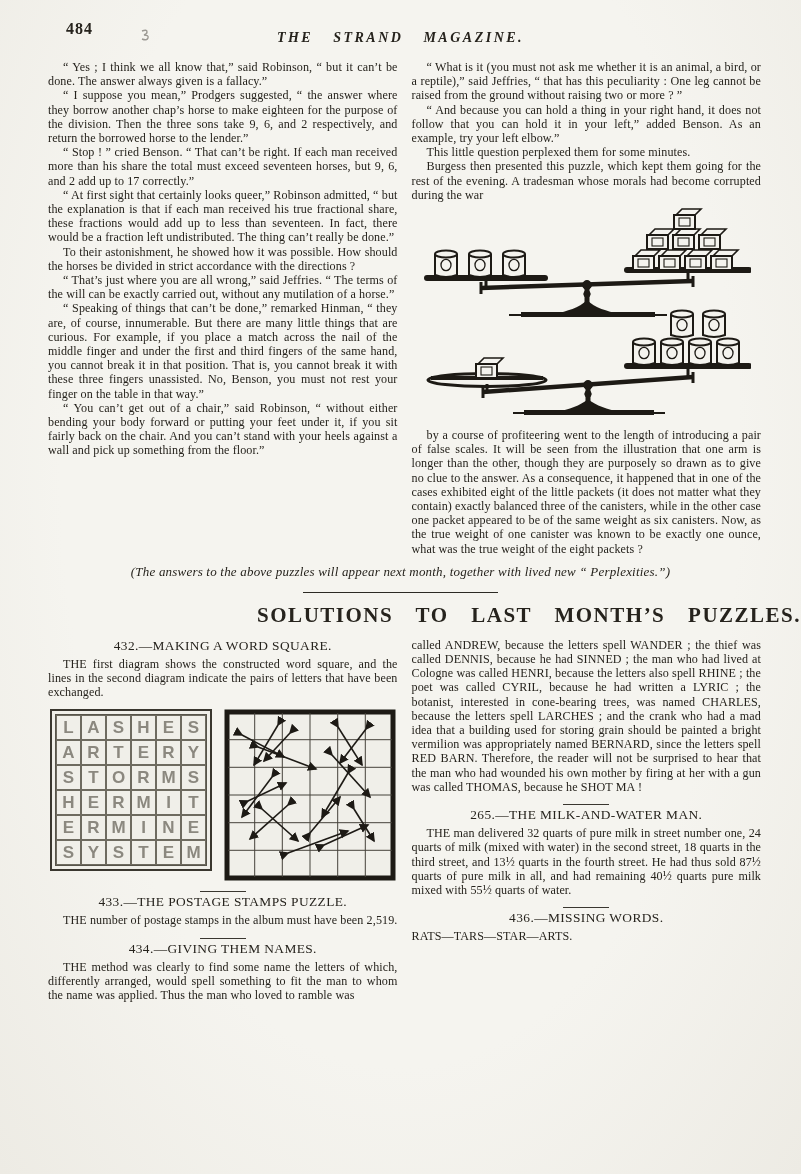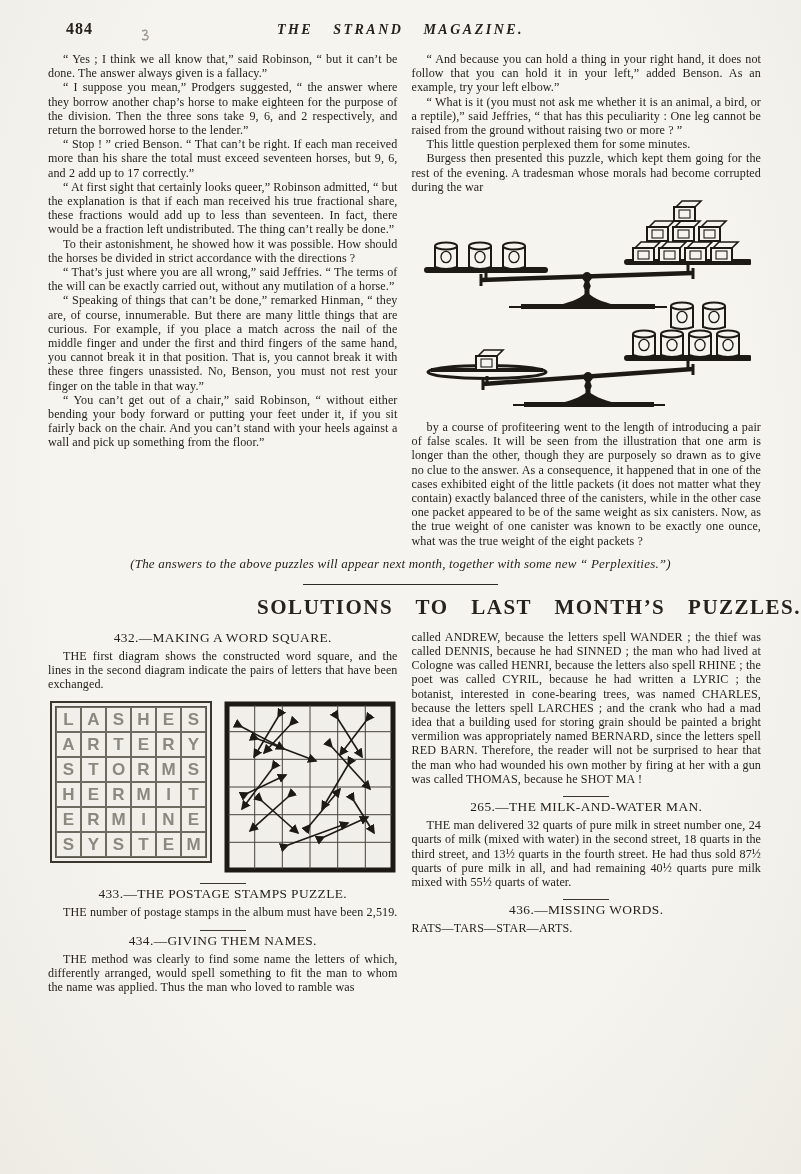--- a/index.html
+++ b/index.html
@@ -4,21 +4,21 @@
 <style>
   html,body { margin:0; padding:0; }
   body { width:801px; height:1174px; background:#e8e6e0; }
   .page {
     width:801px; height:1174px; overflow:hidden; position:relative;
     background: radial-gradient(ellipse at 50% 40%, #f5f4ef 60%, #edebe4 100%);
     color:#26231d;
     font-family:"Liberation Serif", serif;
   }
   
-  .hdr { position:relative; height:30px; padding-top:12px; }
+  .hdr { position:relative; height:30px; padding-top:20px; }
   .page-num { position:absolute; left:66px; top:20px; font-size:16px; font-weight:bold; letter-spacing:1px; }
   .ink-mark { position:absolute; left:138px; top:28px; opacity:.55; }
   .mag-title {
     margin:10px; text-align:center; font-size:14px; font-style:italic; font-weight:bold;
     letter-spacing:2.5px; word-spacing:14px;
   }
   
   .cols { display:flex; gap:14px; padding:10px 40px 0 48px; }
   .col { flex:1 1 0; min-width:0; }
   p.body {
@@ -69,22 +69,22 @@
       <p class="body">“ Yes ; I think we all know that,” said Robinson, “ but it can’t be done.  The answer always given is a fallacy.”</p>
       <p class="body">“ I suppose you mean,” Prodgers suggested, “ the answer where they borrow another chap’s horse to make eighteen for the purpose of the division.  Then the three sons take 9, 6, and 2 respectively, and return the borrowed horse to the lender.”</p>
       <p class="body">“ Stop ! ” cried Benson.  “ That can’t be right.  If each man received more than his share the total must exceed seventeen horses, but 9, 6, and 2 add up to 17 correctly.”</p>
       <p class="body">“ At first sight that certainly looks queer,” Robinson admitted, “ but the explanation is that if each man received his true fractional share, these fractions would add up to less than seventeen.  In fact, there would be a fraction left undistributed.  The thing can’t really be done.”</p>
       <p class="body">To their astonishment, he showed how it was possible.  How should the horses be divided in strict accordance with the directions ?</p>
       <p class="body">“ That’s just where you are all wrong,” said Jeffries.  “ The terms of the will can be exactly carried out, without any mutilation of a horse.”</p>
       <p class="body">“ Speaking of things that can’t be done,” remarked Hinman, “ they are, of course, innumerable.  But there are many little things that are curious.  For example, if you place a match across the nail of the middle finger and under the first and third fingers of the same hand, you cannot break it in that position.  That is, you cannot break it with these three fingers unassisted.  No, Benson, you must not rest your finger on the table in that way.”</p>
       <p class="body">“ You can’t get out of a chair,” said Robinson, “ without either bending your body forward or putting your feet under it, if you sit fairly back on the chair.  And you can’t stand with your heels against a wall and pick up something from the floor.”</p>
     </div>
     <div class="col">
+      <p class="body">“ What is it (you must not ask me whether it is an animal, a bird, or a reptile),” said Jeffries, “ that has this peculiarity :  One leg cannot be raised from the ground without raising two or more ? ”</p>
       <p class="body">“ And because you can hold a thing in your right hand, it does not follow that you can hold it in your left,” added Benson.  As an example, try your left elbow.”</p>
-      <p class="body">“ What is it (you must not ask me whether it is an animal, a bird, or a reptile),” said Jeffries, “ that has this peculiarity :  One leg cannot be raised from the ground without raising two or more ? ”</p>
       <p class="body">This little question perplexed them for some minutes.</p>
       <p class="body">Burgess then presented this puzzle, which kept them going for the rest of the evening.  A tradesman whose morals had become corrupted during the war</p>
 
       <figure class="scales">
         <svg width="330" height="212" viewBox="0 0 330 212">
           <defs>
             <g id="can">
               <path d="M0,5 L0,26 Q11,30 22,26 L22,5" fill="#f4f3ee" stroke="#1d1a15" stroke-width="2"></path>
               <ellipse cx="11" cy="5" rx="11" ry="3.6" fill="#f4f3ee" stroke="#1d1a15" stroke-width="2"></ellipse>
               <ellipse cx="11" cy="16" rx="5" ry="5.6" fill="none" stroke="#1d1a15" stroke-width="1.3"></ellipse>
@@ -152,21 +152,21 @@
             <rect x="103" y="202" width="130" height="5" fill="#1d1a15" stroke="none"></rect>
             <line x1="92" y1="205" x2="244" y2="205" stroke-width="2"></line>
           </g>
         </svg>
       </figure>
 
       <p class="body">by a course of profiteering went to the length of introducing a pair of false scales.  It will be seen from the illustration that one arm is longer than the other, though they are purposely so drawn as to give no clue to the answer.  As a consequence, it happened that in one of the cases exhibited eight of the little packets (it does not matter what they contain) exactly balanced three of the canisters, while in the other case one packet appeared to be of the same weight as six canisters.  Now, as the true weight of one canister was known to be exactly one ounce, what was the true weight of the eight packets ?</p>
     </div>
   </section>
 
-  <div class="footnote">(The answers to the above puzzles will appear next month, together with some new “ Perplexities.”)</div>
+  <div class="footnote">(The answers to the above puzzles will appear next month, together with lived new “ Perplexities.”)</div>
   <hr class="rule-wide">
 
   <h2 class="sol-heading">SOLUTIONS  TO  LAST  MONTH’S  PUZZLES.</h2>
 
   <section class="cols solutions">
     <div class="col">
 
       <h3 class="sec-title">432.—MAKING A WORD SQUARE.</h3>
       <p class="body">THE first diagram shows the constructed word square, and the lines in the second diagram indicate the pairs of letters that have been exchanged.</p>
 

